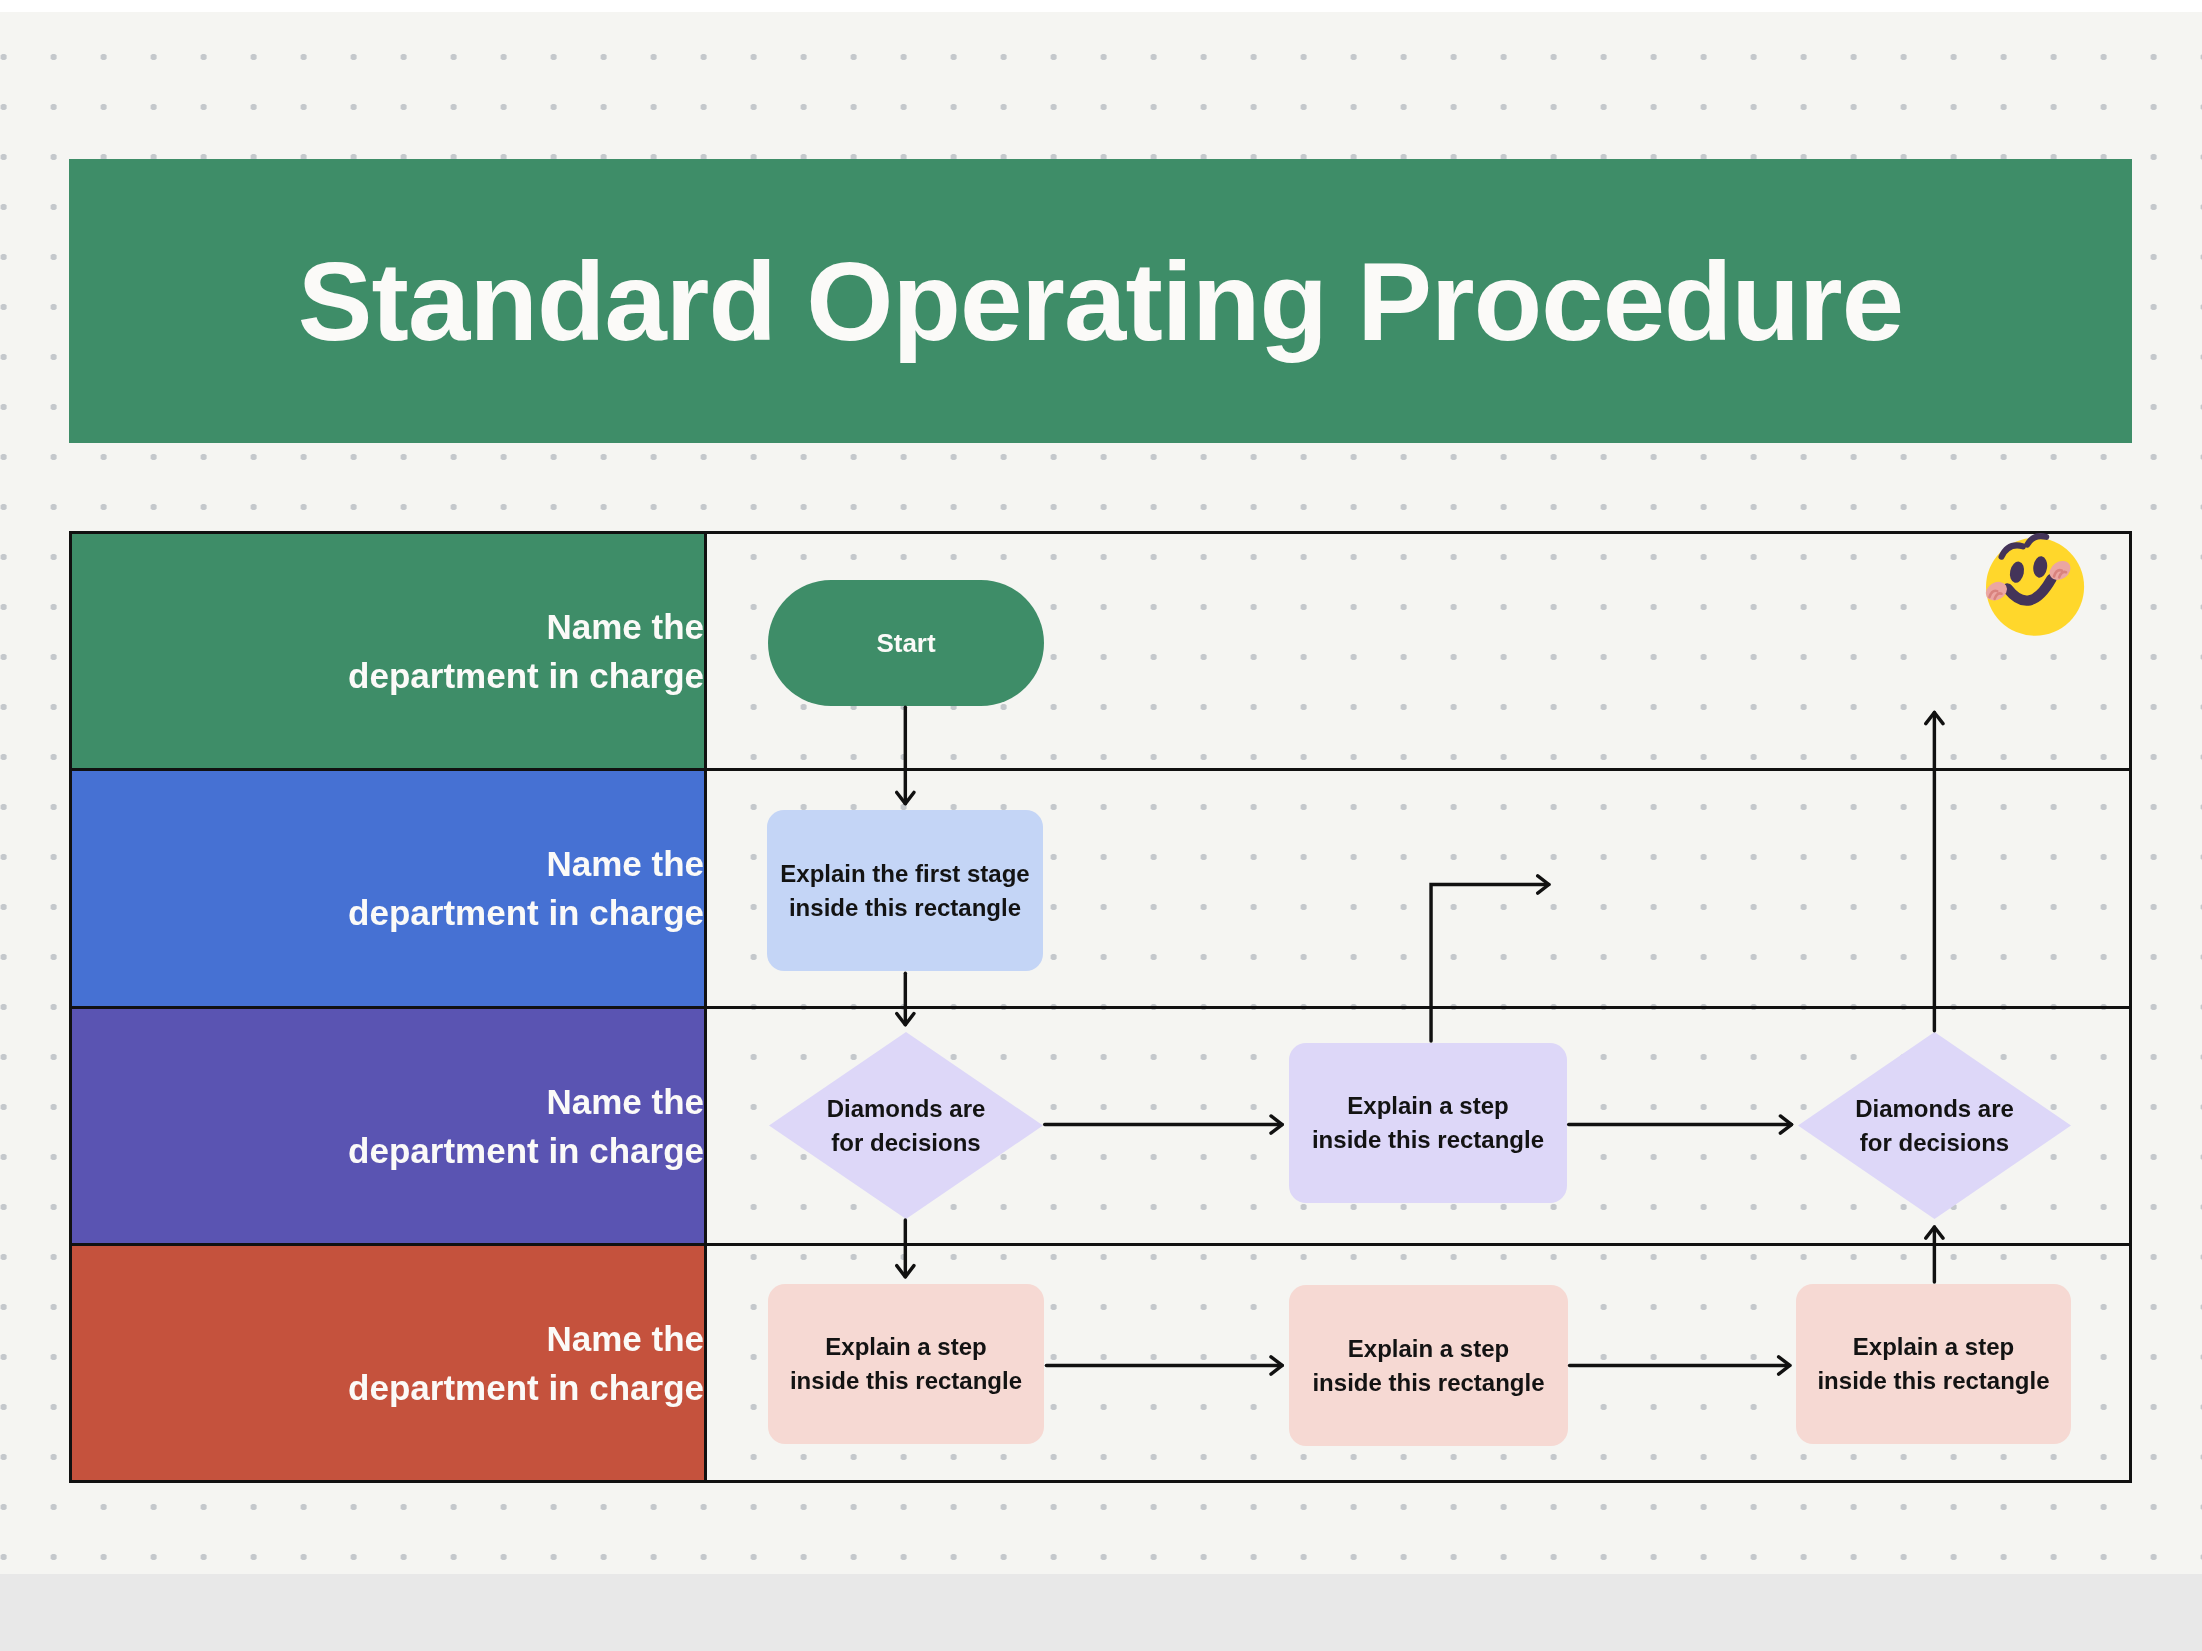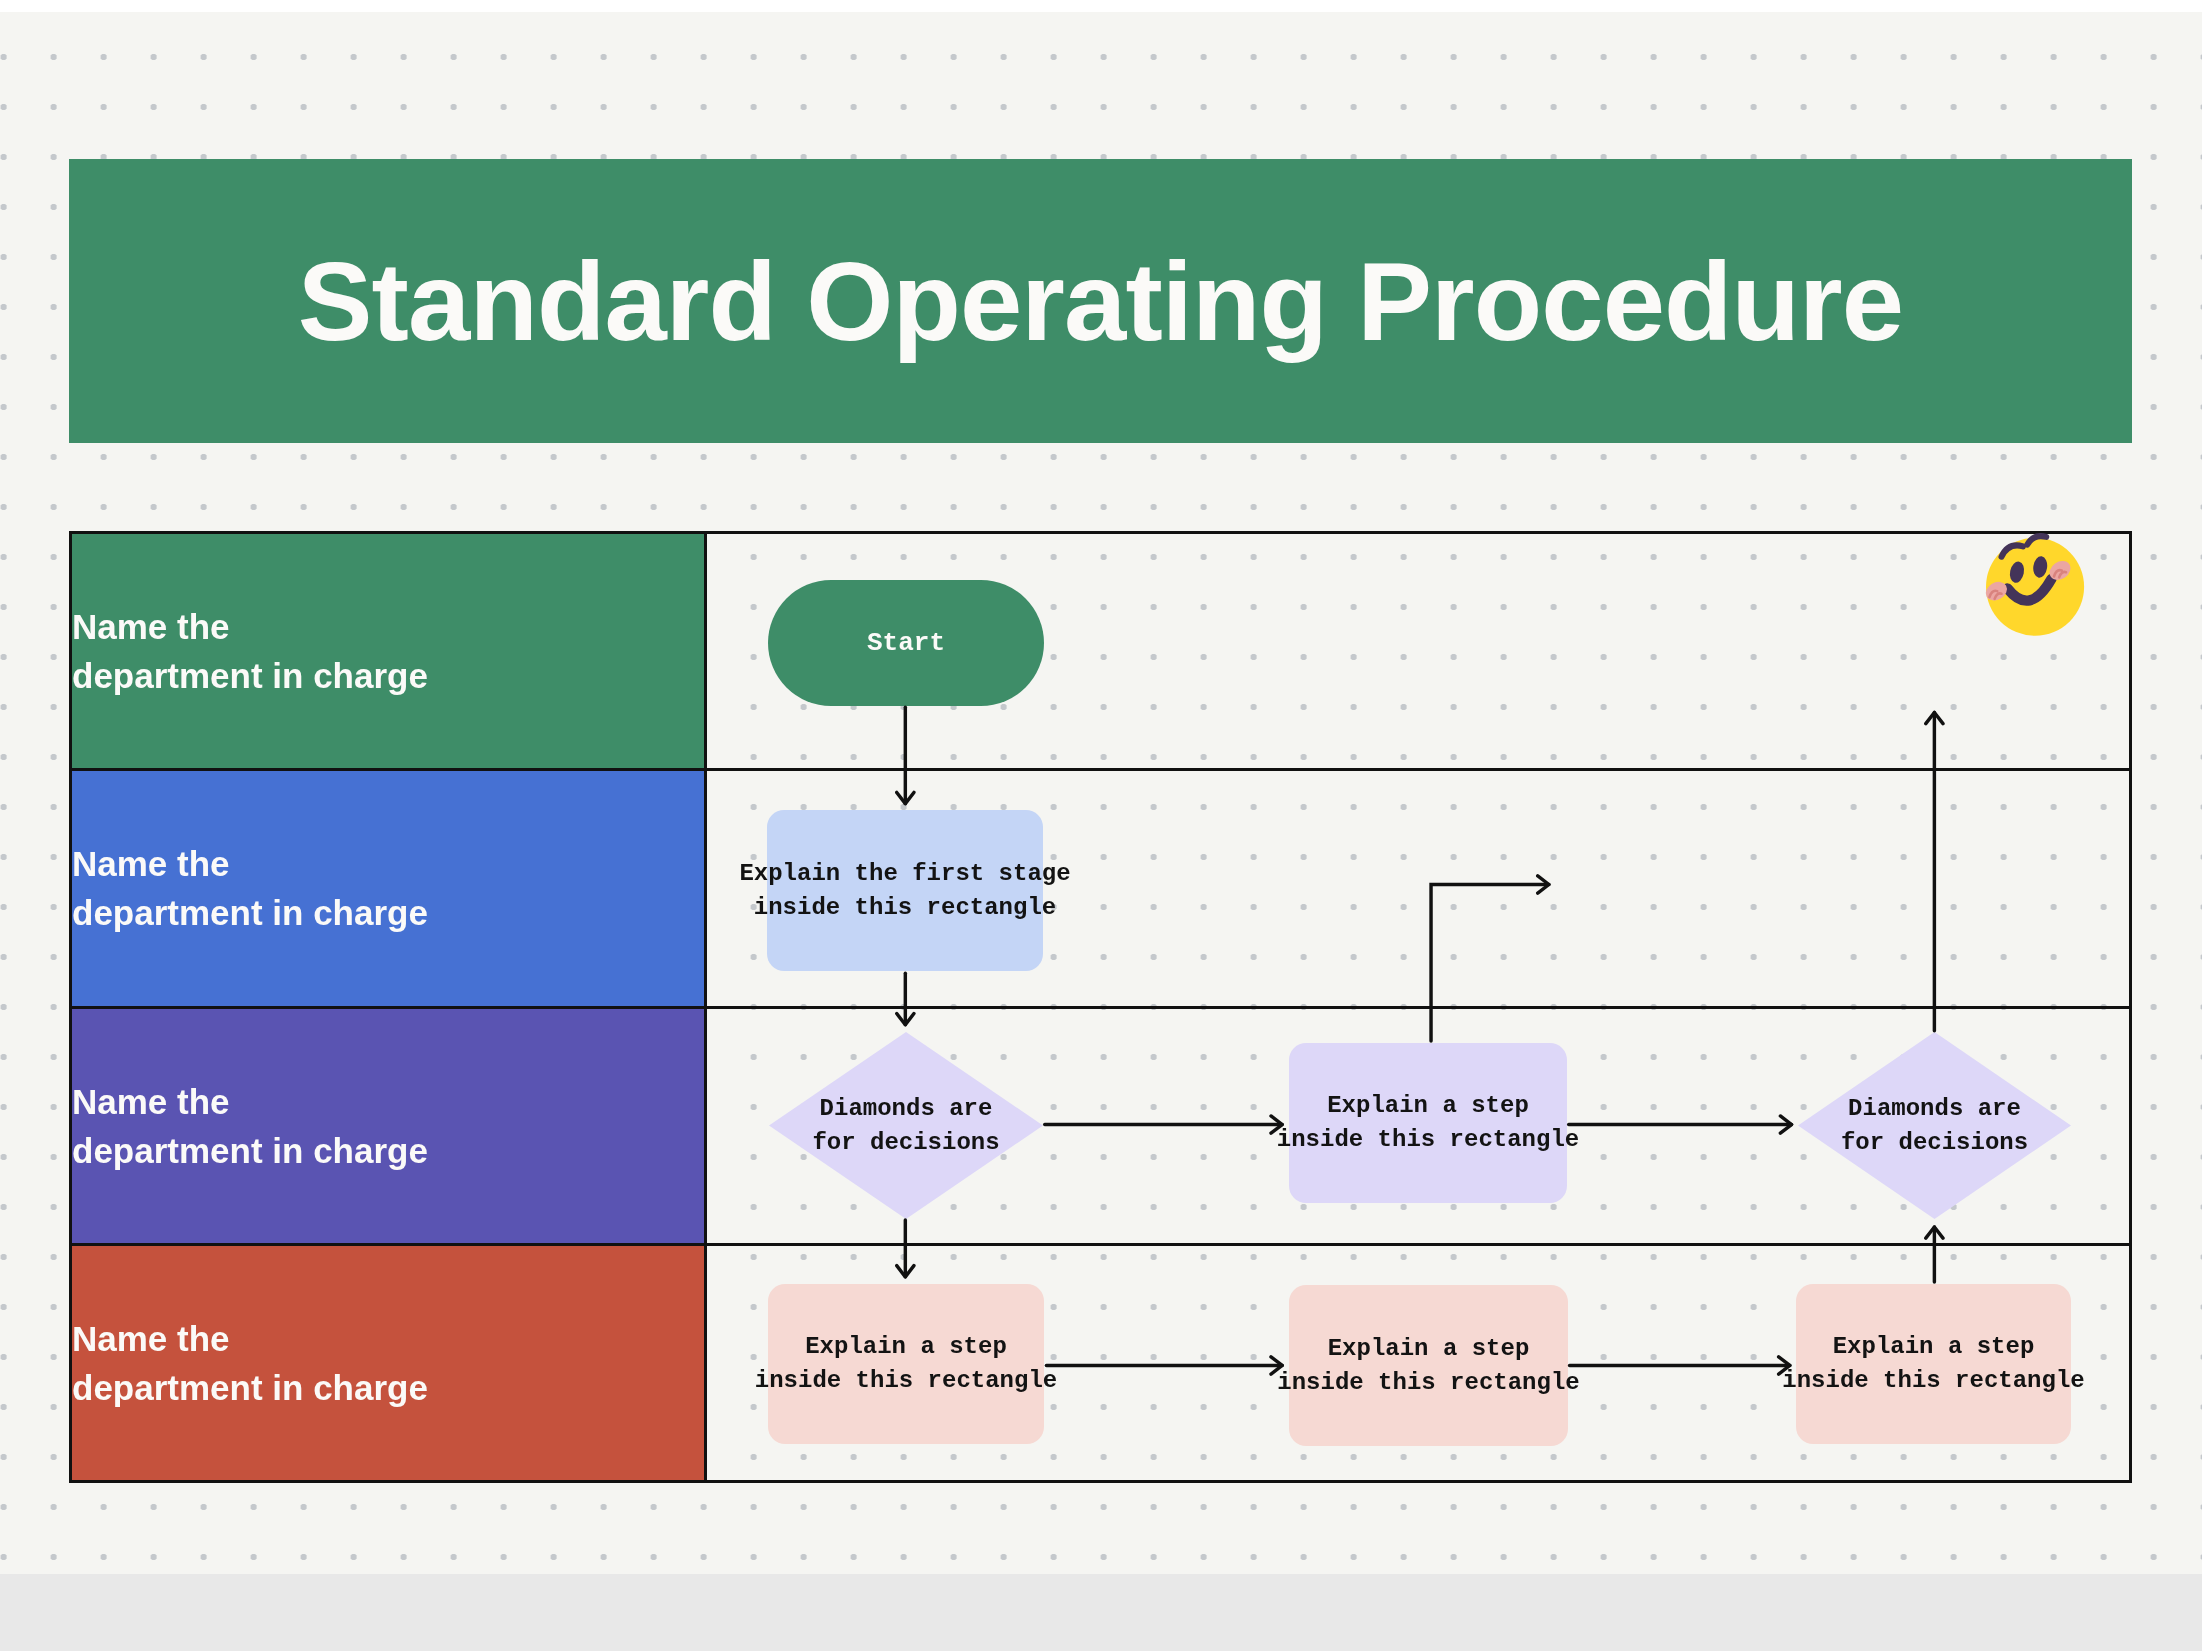--- a/index.html
+++ b/index.html
@@ -24,34 +24,34 @@
   
   .table{
     position:absolute; left:69px; top:531px; width:2063px; height:952px;
     border:3.4px solid var(--line); box-sizing:border-box;
     display:flex; flex-direction:column;
   }
   .lane{flex:1; display:flex; border-bottom:3.4px solid var(--line);}
   .lane:last-child{border-bottom:none;}
   .lane-label{
     width:635px; box-sizing:border-box; border-right:3.4px solid var(--line);
-    display:flex; flex-direction:column; align-items:flex-start; justify-content:center;
+    display:flex; flex-direction:column; align-items:flex-end; justify-content:center;
     color:var(--text_light); font-size:35px; font-weight:700; line-height:49px;
     text-align:center;
   }
   .lane-canvas{flex:1;}
   .bg-green{background:var(--green);} .bg-blue{background:var(--blue);}
   .bg-purple{background:var(--purple);} .bg-red{background:var(--red);}
   
   .node{
     position:absolute; display:flex; flex-direction:column; align-items:center;
     justify-content:center; text-align:center;
     font-weight:700; color:var(--text_dark); font-size:24px; line-height:34px;border-radius:17px;
   }
-  .node span{white-space:nowrap;font-family:Liberation Mono, monospace;}
+  .node span{white-space:nowrap;}
   .pill{border-radius:860px; color:var(--text_light); font-size:26px;}
   .f-green{background:var(--green);} .f-red{background:var(--red);}
   .f-lightblue{background:var(--light_blue);} .f-lavender{background:var(--lavender);}
   .f-pink{background:var(--pink);}
   .diamond{clip-path:polygon(50% 0, 100% 50%, 50% 100%, 0 50%);}
   #n-start   {left:768px;  top:580px;  width:276px; height:126px;}
   #n-success {left:1796px; top:580px;  width:275px; height:126px;}
   #n-first   {left:767px;  top:810px;  width:276px; height:161px;}
   #n-fail    {left:1556px; top:820px;  width:275px; height:125px;}
   #n-dec1    {left:769px;  top:1032px; width:274px; height:187px;}

